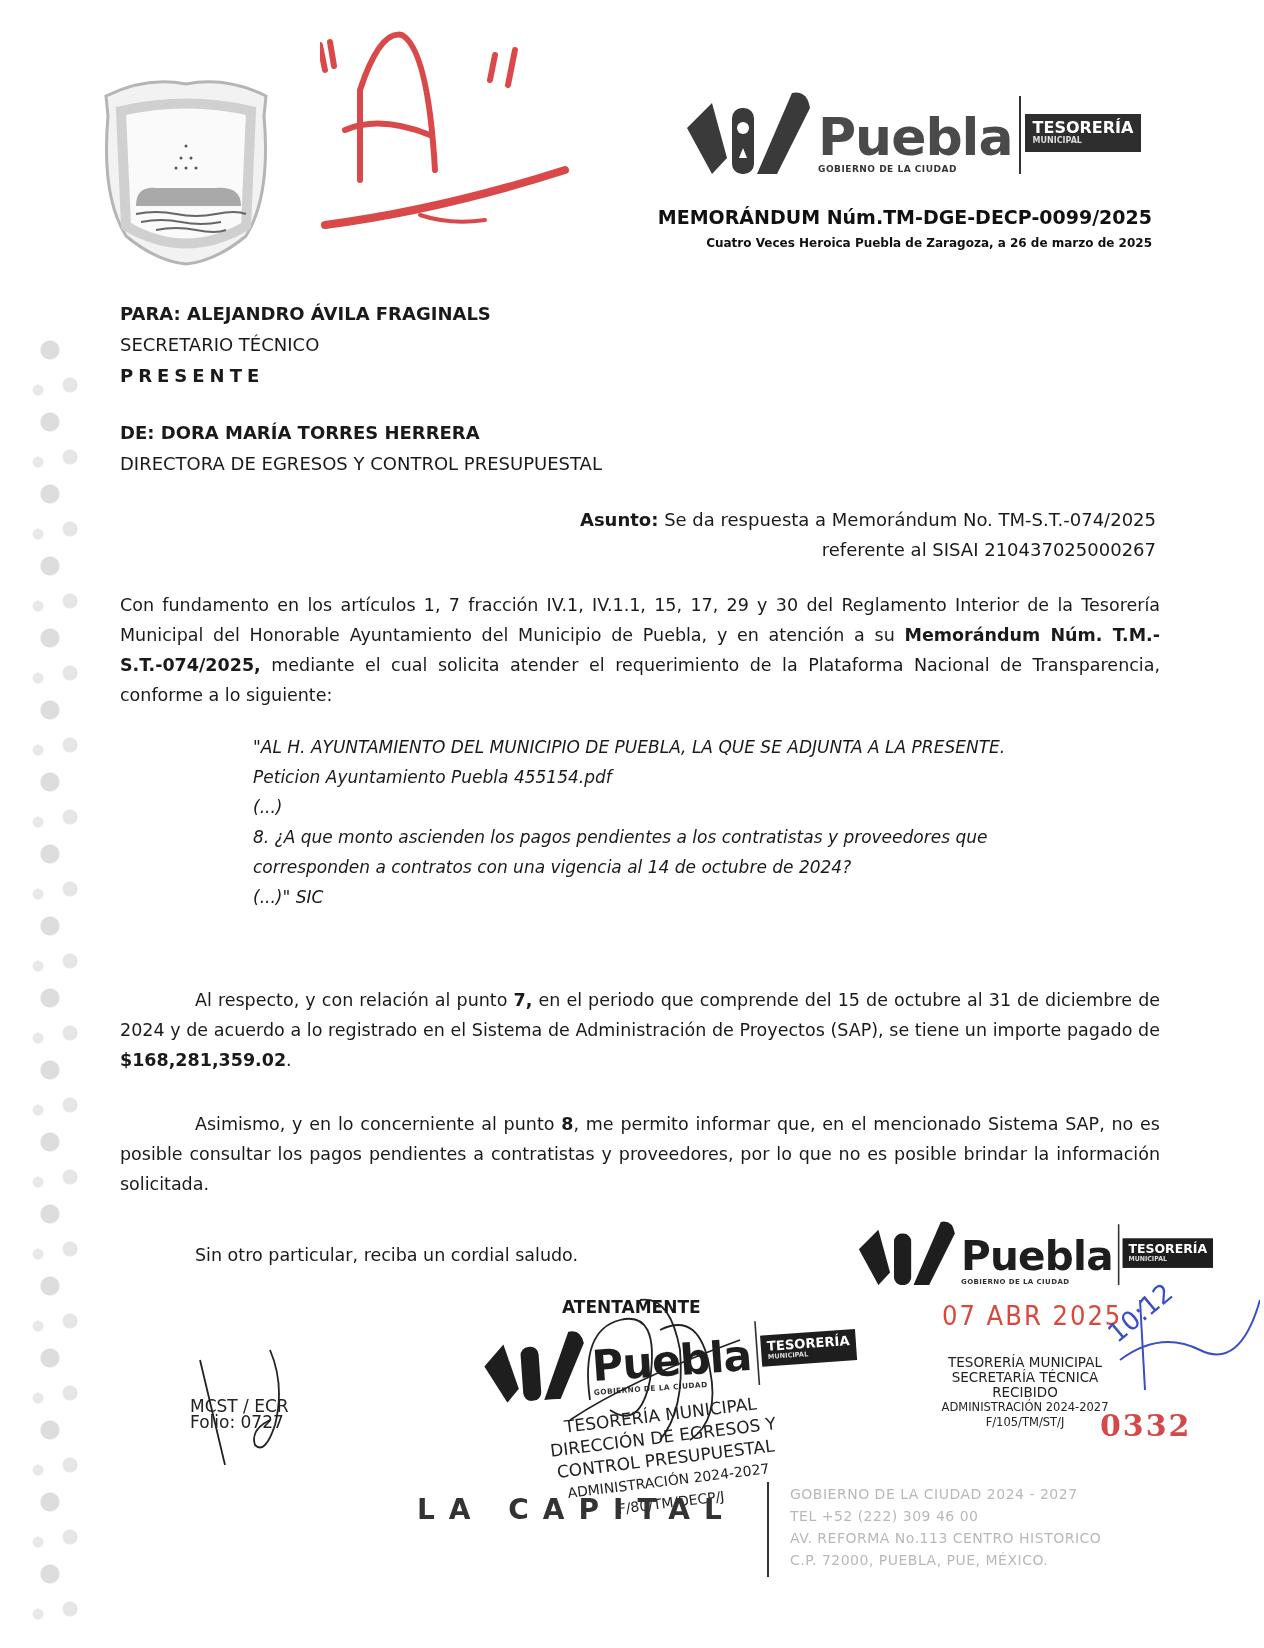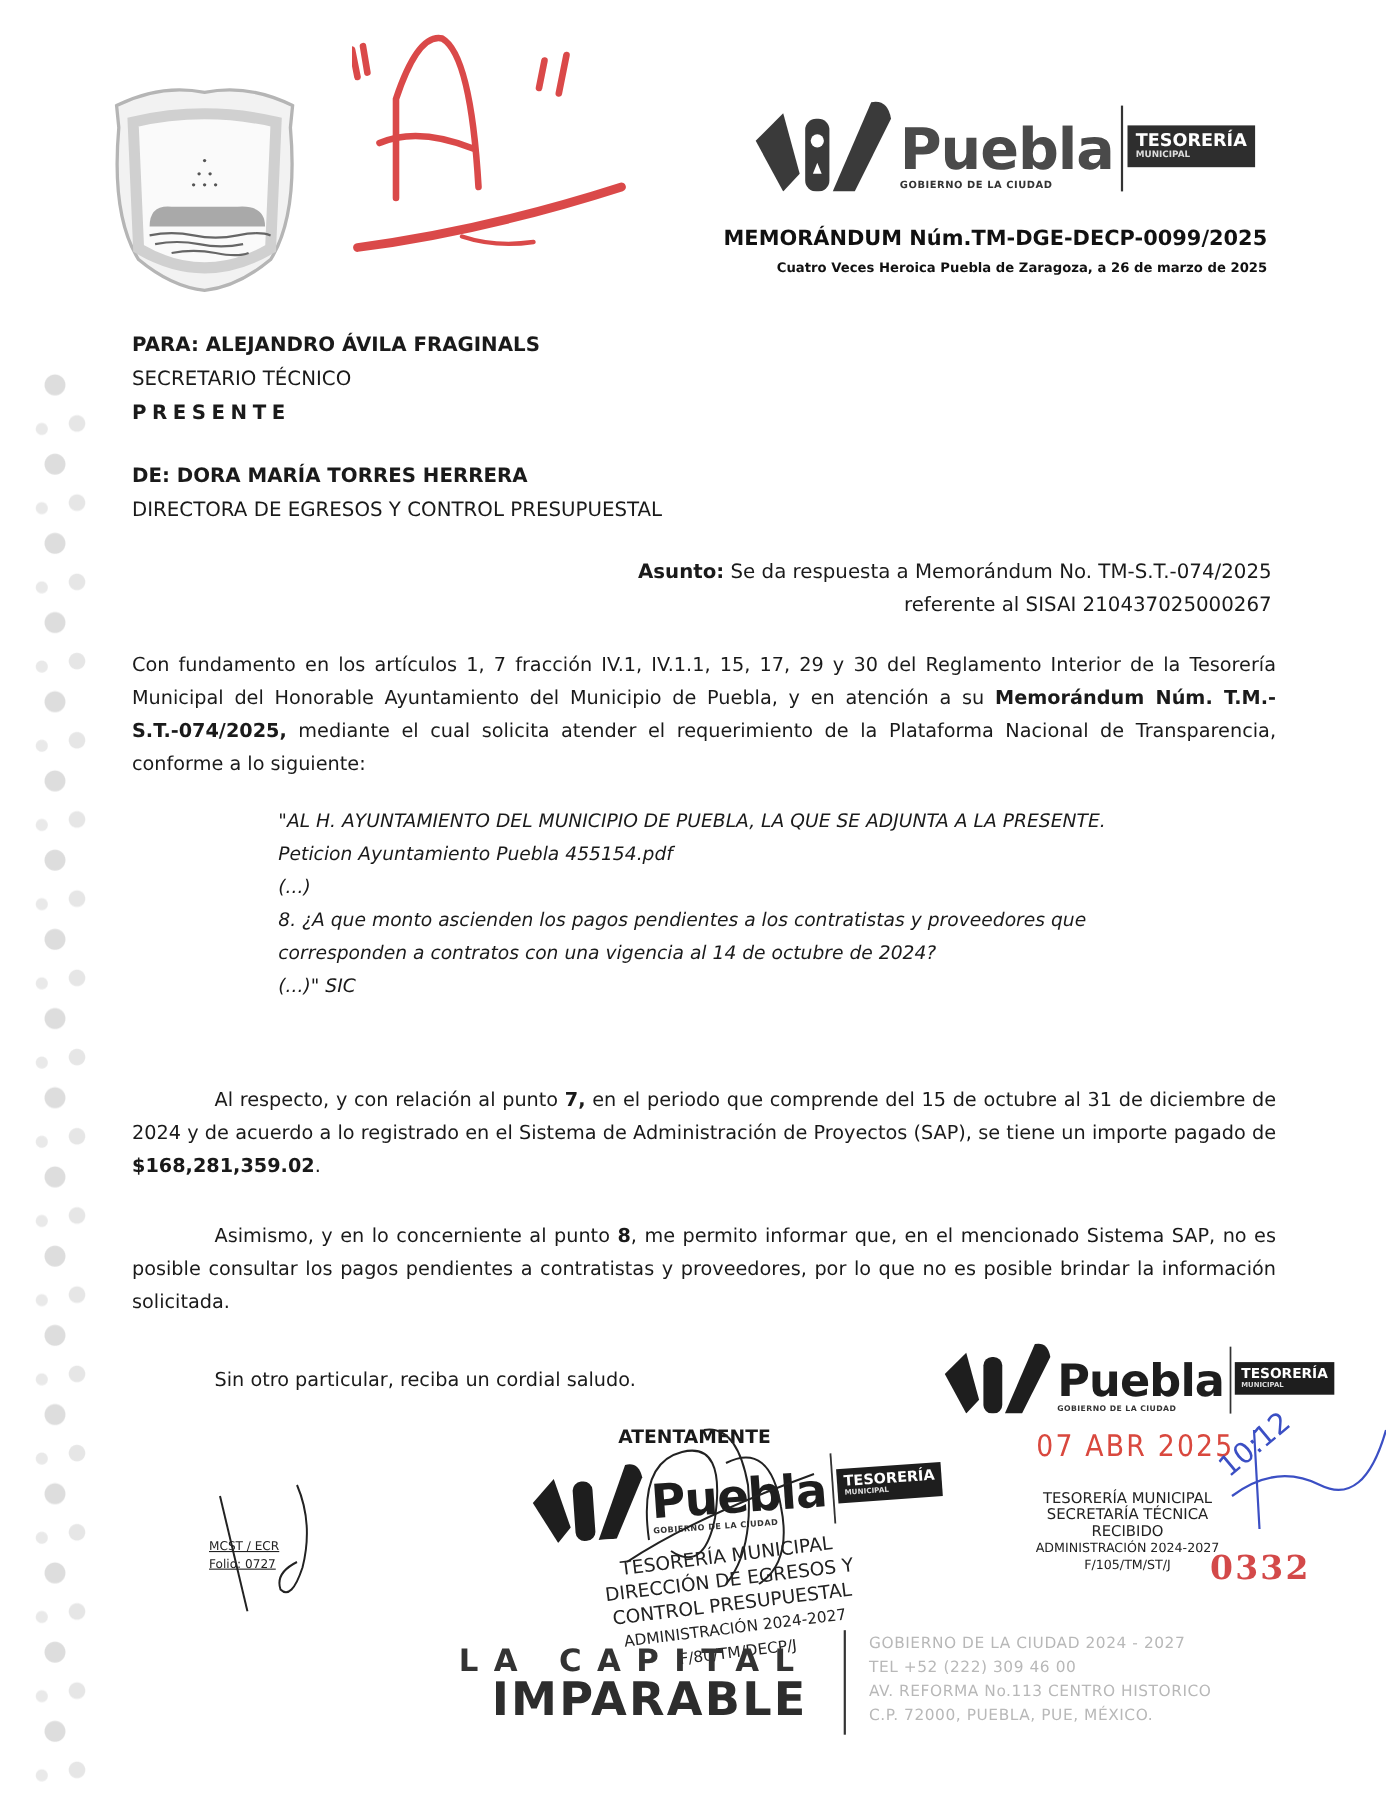--- a/index.html
+++ b/index.html
@@ -89,21 +89,21 @@
     }
     .logo-sign { left: 478px; top: 1334px; transform: scale(0.82) rotate(-4deg); transform-origin: left top; }
     .stamp-egresos {
       left: 530px; top: 1420px; width: 260px; text-align: center; color: #222;
       font-size: 17px; line-height: 22px; transform: rotate(-7deg); transform-origin: left top;
     }
     .stamp-egresos .sub { font-size: 14px; }
     .signature-svg { left: 570px; top: 1290px; width: 180px; height: 170px; }
 
     .initials {
-      left: 190px; top: 1398px; font-size: 11px; line-height: 16px; color: #222; text-decoration: underline;
+      left: 190px; top: 1398px; font-size: 17px; line-height: 16px; color: #222;
     }
     .initials-sig { left: 195px; top: 1345px; width: 100px; height: 120px; }
 
     .slogan { left: 417px; top: 1495px; }
     .slogan .la-capital {
       font-size: 28px; font-weight: bold; letter-spacing: 14px; color: #333; line-height: 30px;
     }
     .slogan .imparable {
       font-size: 42px; font-weight: bold; letter-spacing: 2px; color: #2d2d2d; line-height: 40px; margin-left: 30px;
     }
@@ -288,21 +288,20 @@
     <path d="M75 5 Q90 40 80 80 Q70 110 60 100 Q55 85 75 75"></path>
   </g>
 </svg>
 <div class="abs initials">
   <div>MCST / ECR</div>
   <div>Folio: 0727</div>
 </div>
 
 <div class="abs slogan">
   <div class="la-capital">LA CAPITAL</div>
-  <div class="imparable">IMPARABLE</div>
 </div>
 <div class="abs footer-divider"></div>
 <div class="abs footer-info">
   <div>GOBIERNO DE LA CIUDAD 2024 - 2027</div>
   <div>TEL +52 (222) 309 46 00</div>
   <div>AV. REFORMA No.113 CENTRO HISTORICO</div>
   <div>C.P. 72000, PUEBLA, PUE, MÉXICO.</div>
 </div>
 
 </body></html>

